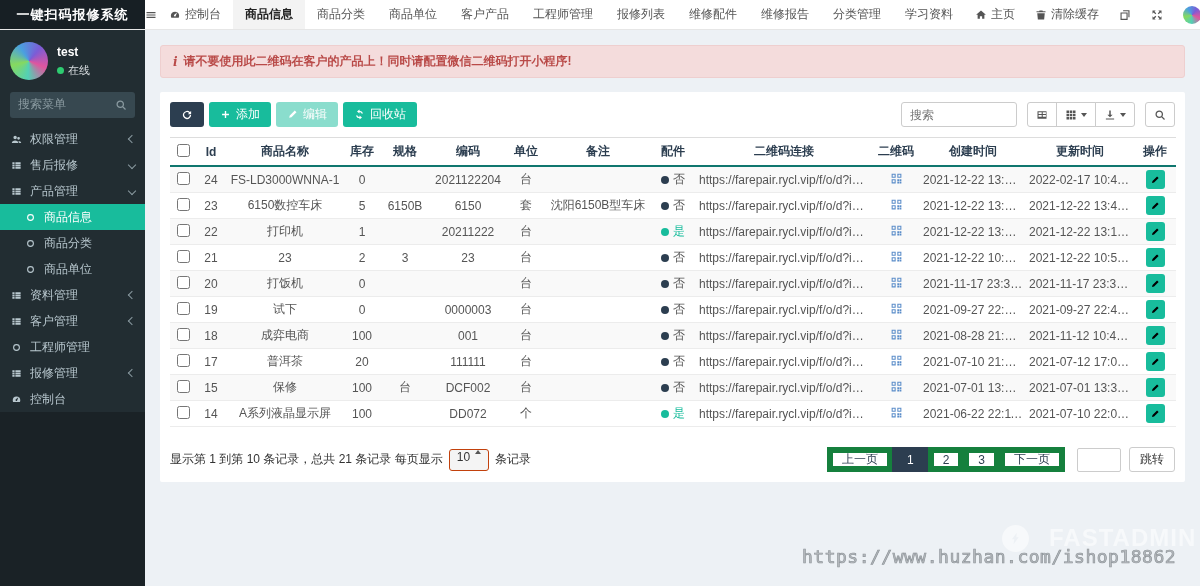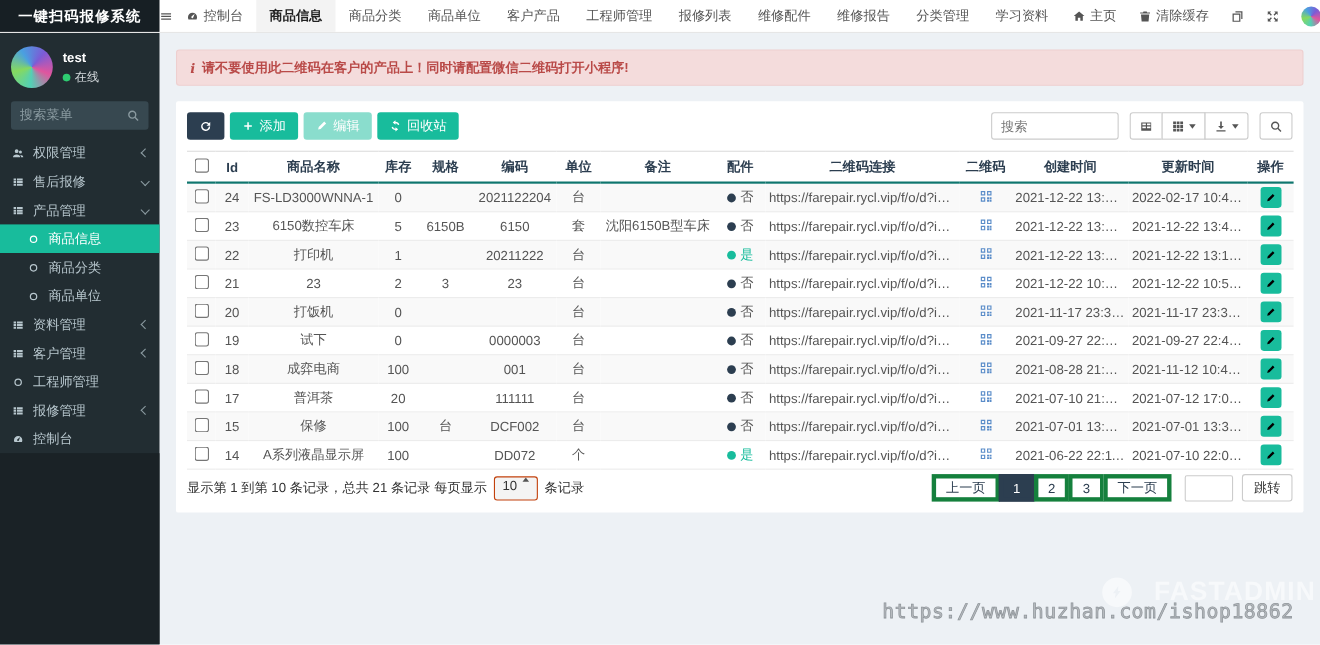--- a/index.html
+++ b/index.html
@@ -70,24 +70,24 @@
   thead th { color:#2c3e50; font-weight:bold; text-align:center; padding:5px 3px; border-top:1px solid #ddd; border-bottom:2px solid #0f766e; white-space:nowrap; overflow:hidden; }
   tbody td { text-align:center; padding:3px; height:24px; border-bottom:1px solid #ececec; white-space:nowrap; overflow:hidden; text-overflow:ellipsis; color:#555; }
   tbody tr:nth-child(odd) { background:#f9f9f9; }
   .dot { display:inline-block; width:8px; height:8px; border-radius:50%; margin-right:4px; vertical-align:-1px; }
   .parts-no .dot { background:#2c3e50; }
   .parts-yes { color:#18bc9c; }
   .parts-yes .dot { background:#18bc9c; }
   .qr-btn { background:none; border:none; color:#5b8dc9; cursor:pointer; font-size:13px; display:inline-flex; }
   .edit-btn { width:19px; height:19px; background:#18bc9c; border:none; border-radius:3px; color:#fff; display:inline-flex; align-items:center; justify-content:center; cursor:pointer; font-size:10px; }
 
-  .table-footer { display:flex; align-items:center; margin-top:4px; color:#333; }
+  .table-footer { display:flex; align-items:center; margin-top:20px; color:#333; }
   .page-size { display:inline-flex; align-items:flex-start; gap:5px; height:22px; border:1px solid #c2410c; background:#f4f4f4; border-radius:3px; padding:0 7px; margin:0 6px; cursor:pointer; }
   .pagination { margin-left:auto; display:flex; align-items:center; }
-  .page-btn { min-width:27px; height:25px; border:4px solid #15803d; background:#fff; color:#2c3e50; display:inline-flex; align-items:center; justify-content:center; padding:0 9px; margin-left:-1px; cursor:pointer; font-size:12px; font-family:inherit; }
+  .page-btn { min-width:27px; height:25px; border:6px solid #15803d; background:#fff; color:#2c3e50; display:inline-flex; align-items:center; justify-content:center; padding:0 9px; margin-left:-1px; cursor:pointer; font-size:12px; font-family:inherit; }
   .page-btn.active { background:#2c3e50; border-color:#2c3e50; color:#fff; }
   .jump-input { width:44px; height:24px; border:1px solid #ccc; border-radius:2px; margin-left:12px; outline:none; padding:0 4px; font-family:inherit; }
   .jump-btn { height:25px; border:1px solid #ccc; background:#fff; border-radius:3px; color:#333; padding:0 10px; margin-left:8px; cursor:pointer; font-size:12px; font-family:inherit; }
 
   
   .wm-ghost { position:absolute; left:857px; top:494px; display:flex; align-items:center; gap:20px; color:rgba(255,255,255,.55); font-weight:bold; font-size:24px; letter-spacing:1px; pointer-events:none; }
   .wm-ghost .bolt { width:27px; height:27px; border-radius:50%; background:rgba(255,255,255,.55); display:flex; align-items:center; justify-content:center; }
   .wm-ghost .bolt svg { width:13px; height:13px; fill:#edf1f5; }
   .wm-url { position:absolute; left:657px; top:516px; font-family:"DejaVu Sans Mono","Liberation Mono",monospace; font-size:18px; letter-spacing:.5px; color:#b7bbbf; -webkit-text-stroke:.7px #8f959a; pointer-events:none; }
 </style>

